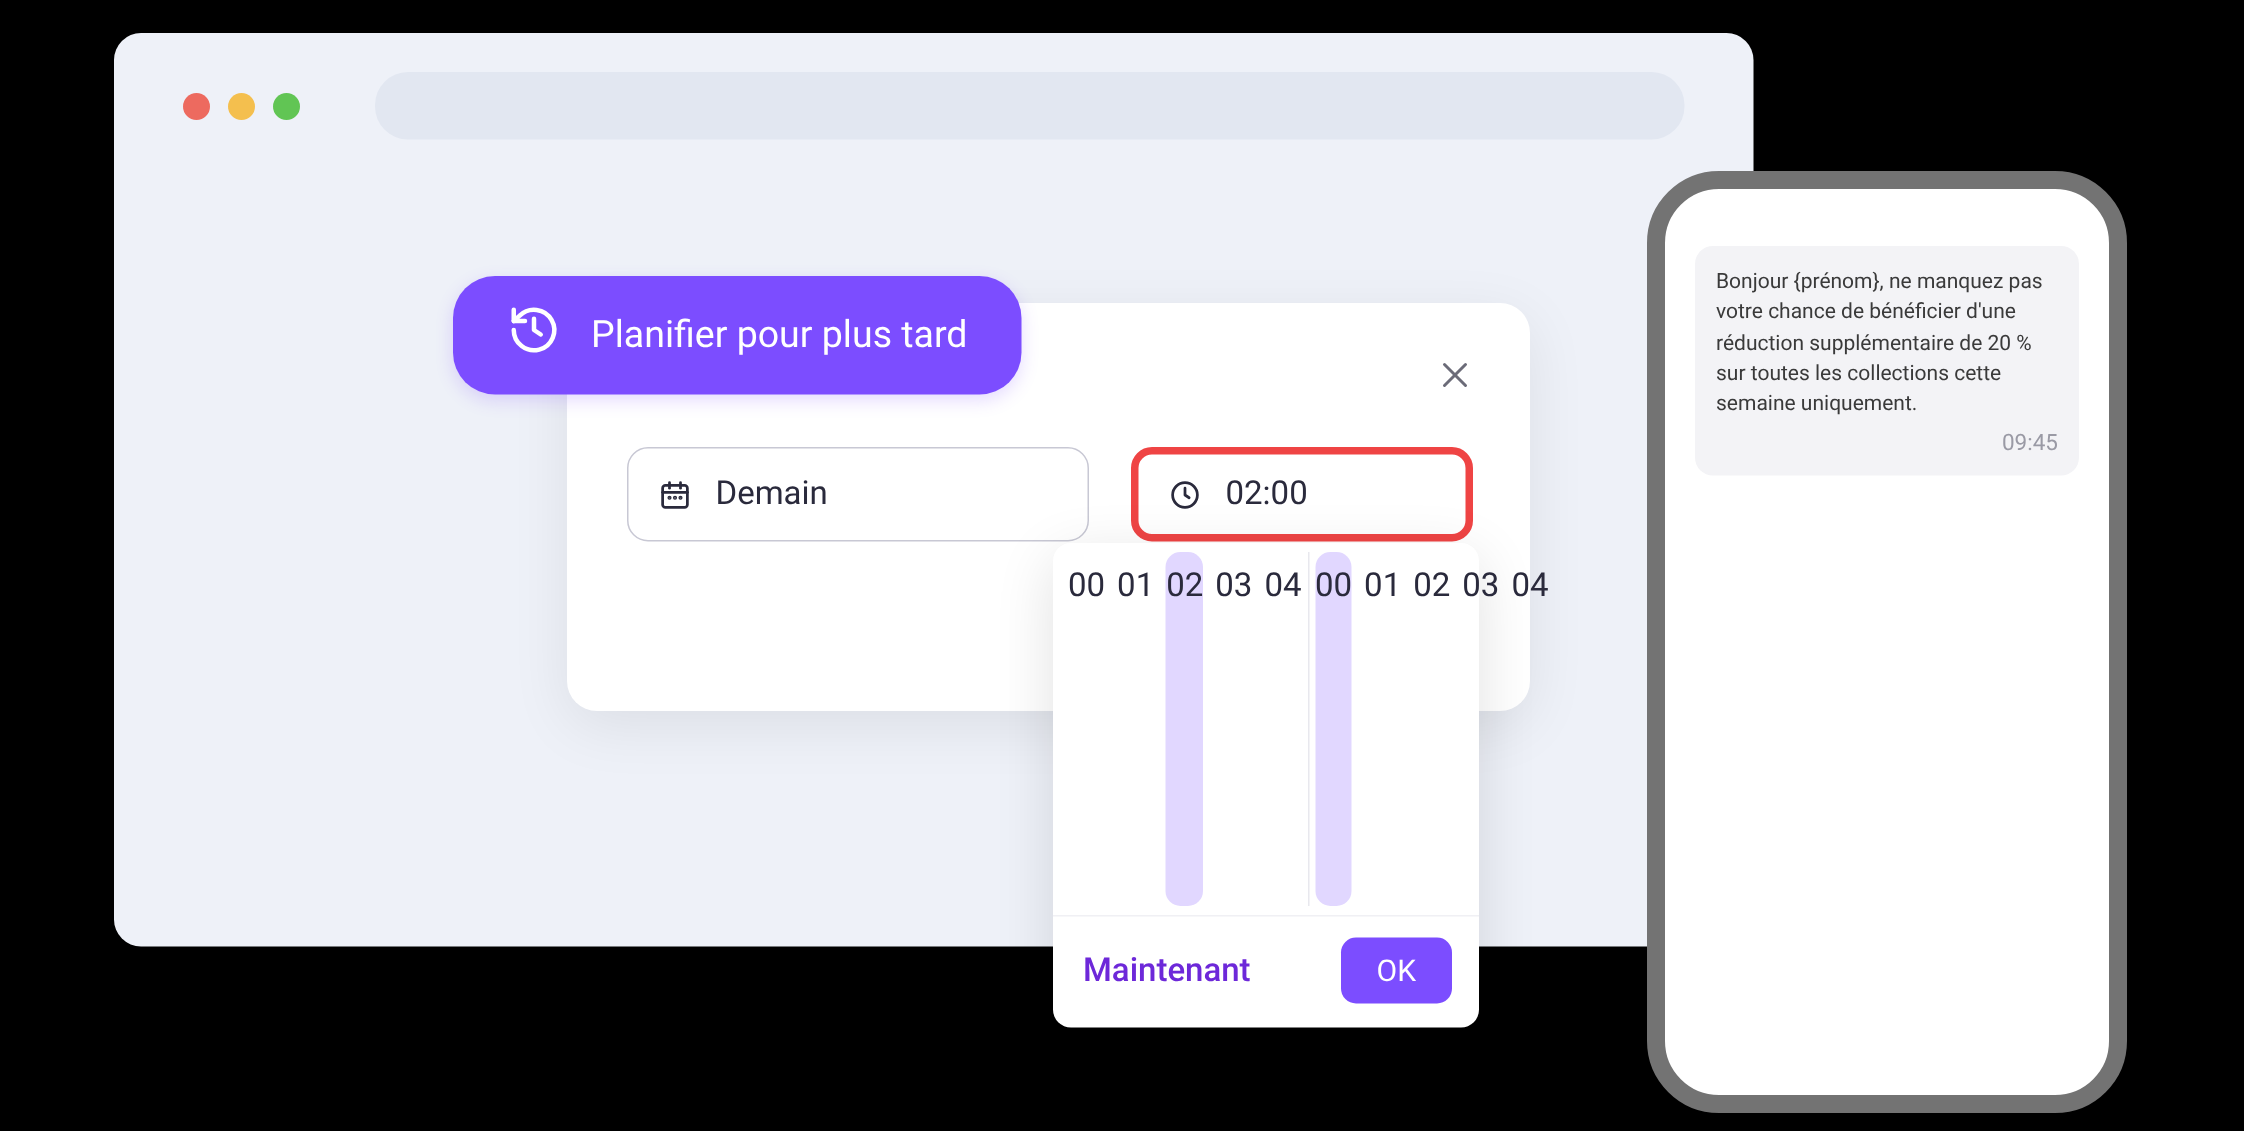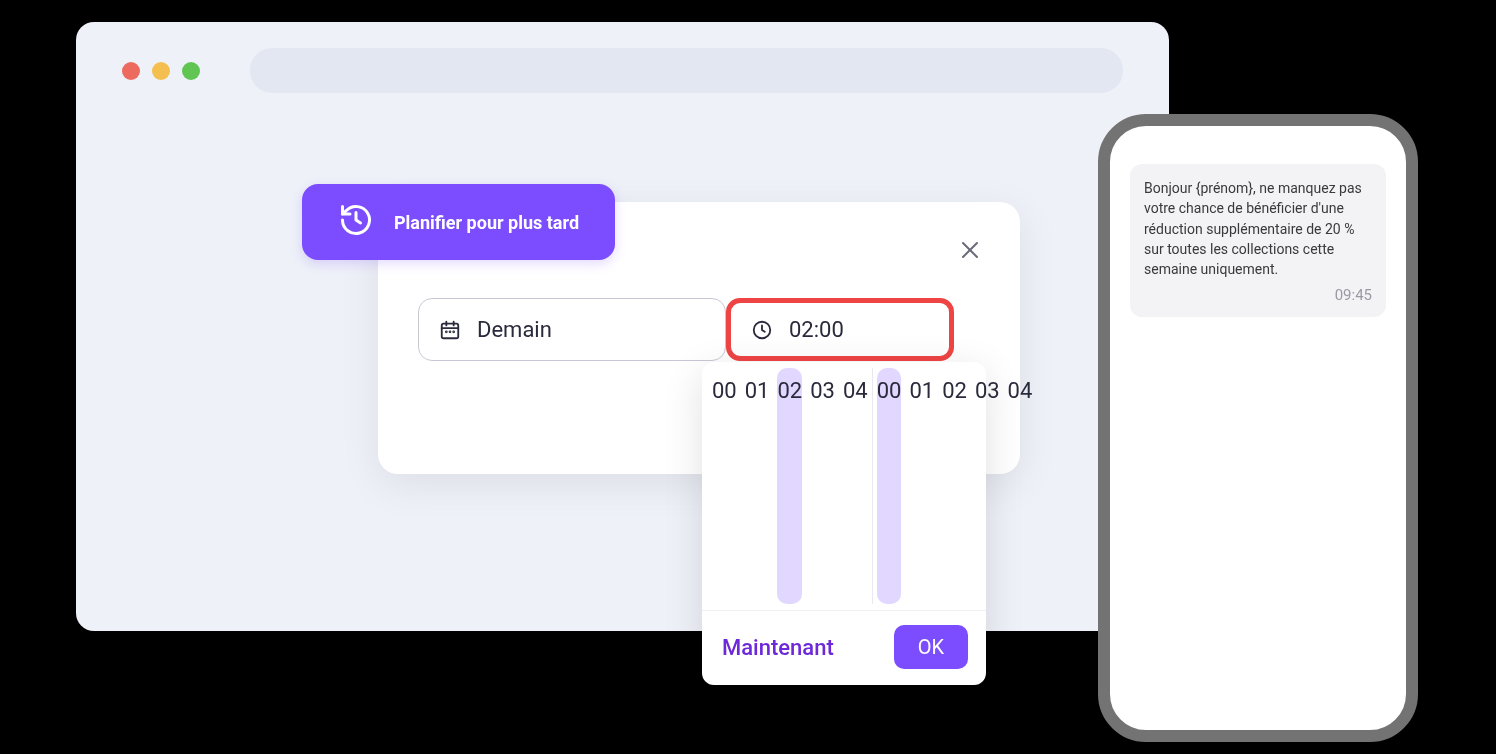--- a/index.html
+++ b/index.html
@@ -48,26 +48,26 @@
       background: #e2e7f1;
       border-radius: 22px;
     }
     .schedule-btn {
       position: absolute;
       left: 302px;
       top: 184px;
       background: #7c4dff;
       color: #fff;
       padding: 18px 36px;
-      border-radius: 16px;
+      border-radius: 28px;
       display: flex;
       align-items: center;
       gap: 20px;
-      font-size: 18px;
-      font-weight: 700;
+      font-size: 25px;
+      font-weight: 400;
       box-shadow: 0 4px 12px rgba(124, 77, 255, 0.2);
       z-index: 10;
     }
     .schedule-icon svg {
       width: 36px;
       height: 36px;
     }
     .scheduler-panel {
       position: absolute;
       left: 378px;
@@ -86,20 +86,21 @@
       width: 24px;
       height: 24px;
       cursor: pointer;
     }
     .close-btn svg { width: 100%; height: 100%; }
     .scheduler-fields {
       position: absolute;
       left: 40px;
       top: 96px;
       display: flex;
+      gap: 28px;
     }
     .field {
       display: flex;
       align-items: center;
       gap: 16px;
       padding: 14px 20px;
       border-radius: 14px;
       font-size: 22px;
       color: #2a2a3c;
     }

